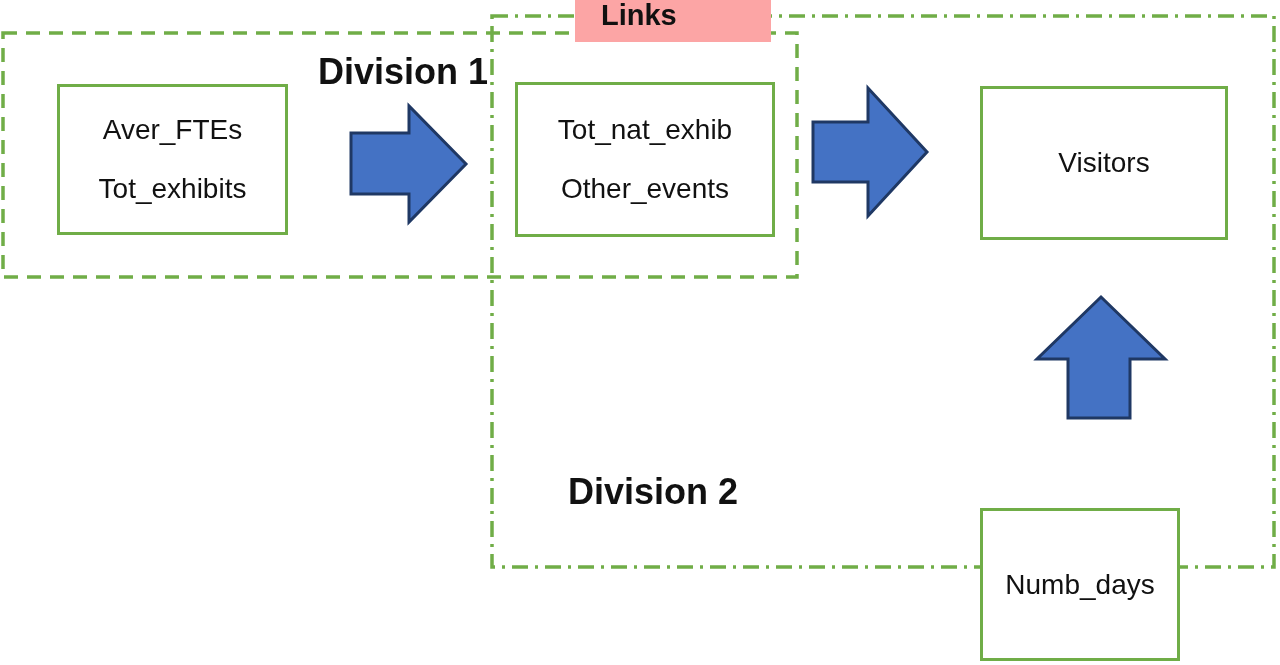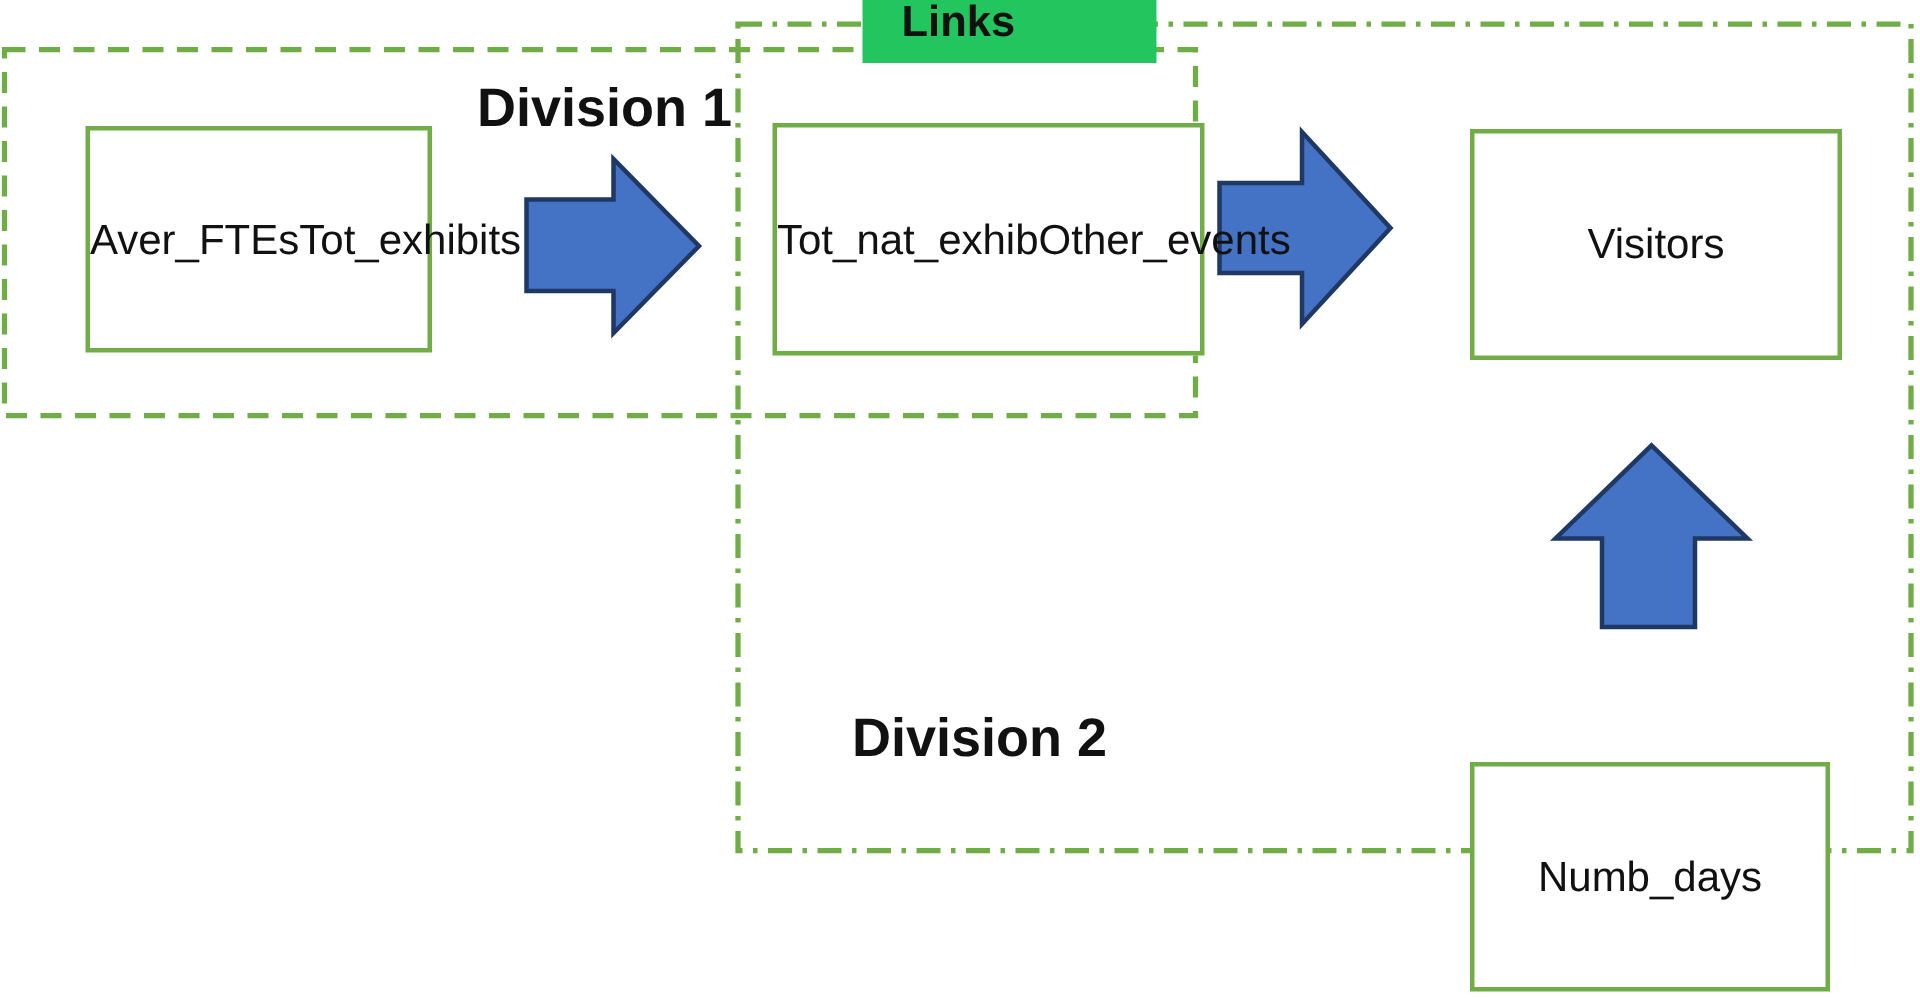--- a/index.html
+++ b/index.html
@@ -6,44 +6,44 @@
   .canvas {
     position:relative; width:1280px; height:665px;
     background:#ffffff; overflow:hidden;
     font-family:"Liberation Sans", sans-serif;
     color:#111111;
   }
   .layer-svg { position:absolute; left:0; top:0; }
   .node-box {
     position:absolute; box-sizing:border-box;
     background:#ffffff; border:3px solid #70AD47;
-    display:flex; flex-direction:row;
+    display:flex; flex-direction:column;
     justify-content:space-evenly; align-items:center;
     text-align:center;
   }
   .node-line { font-size:28px; line-height:30px; white-space:nowrap; }
   .region-label {
     position:absolute; font-weight:bold; font-size:36px;
     line-height:32px; text-align:center; white-space:nowrap;
   }
   .links-mask {
     position:absolute; left:575px; top:0; width:196px; height:42px;
-    background:#22c55e;
+    background:#fca5a5;
     text-decoration:underline;
   }
   .links-mask .region-text {
     display:inline-block; margin:0 0 0 26px;
     font-weight:bold; font-size:29px; line-height:30px;
   }
   #label-division1 { left:318px; top:56px; width:150px; }
   #label-division2 { left:562px; top:458px; width:182px;margin-top:18px; }
   #box-a { left:57px;  top:84px;  width:231px; height:151px; }
-  #box-b { left:515px; top:82px;  width:288px; height:155px; }
+  #box-b { left:515px; top:82px;  width:260px; height:155px; }
   #box-c { left:980px; top:86px;  width:248px; height:154px;gap:48px; }
-  #box-d { left:980px; top:508px; width:240px; height:153px; }
+  #box-d { left:980px; top:508px; width:200px; height:153px; }
 </style>
 </head>
 <body>
 
 <div class="canvas">
 
   <svg class="layer-svg" width="1280" height="665" viewBox="0 0 1280 665">
 
     <rect x="3" y="33" width="794" height="244" fill="none" stroke="#70AD47" stroke-width="3.5" stroke-dasharray="14 9"></rect>
 

